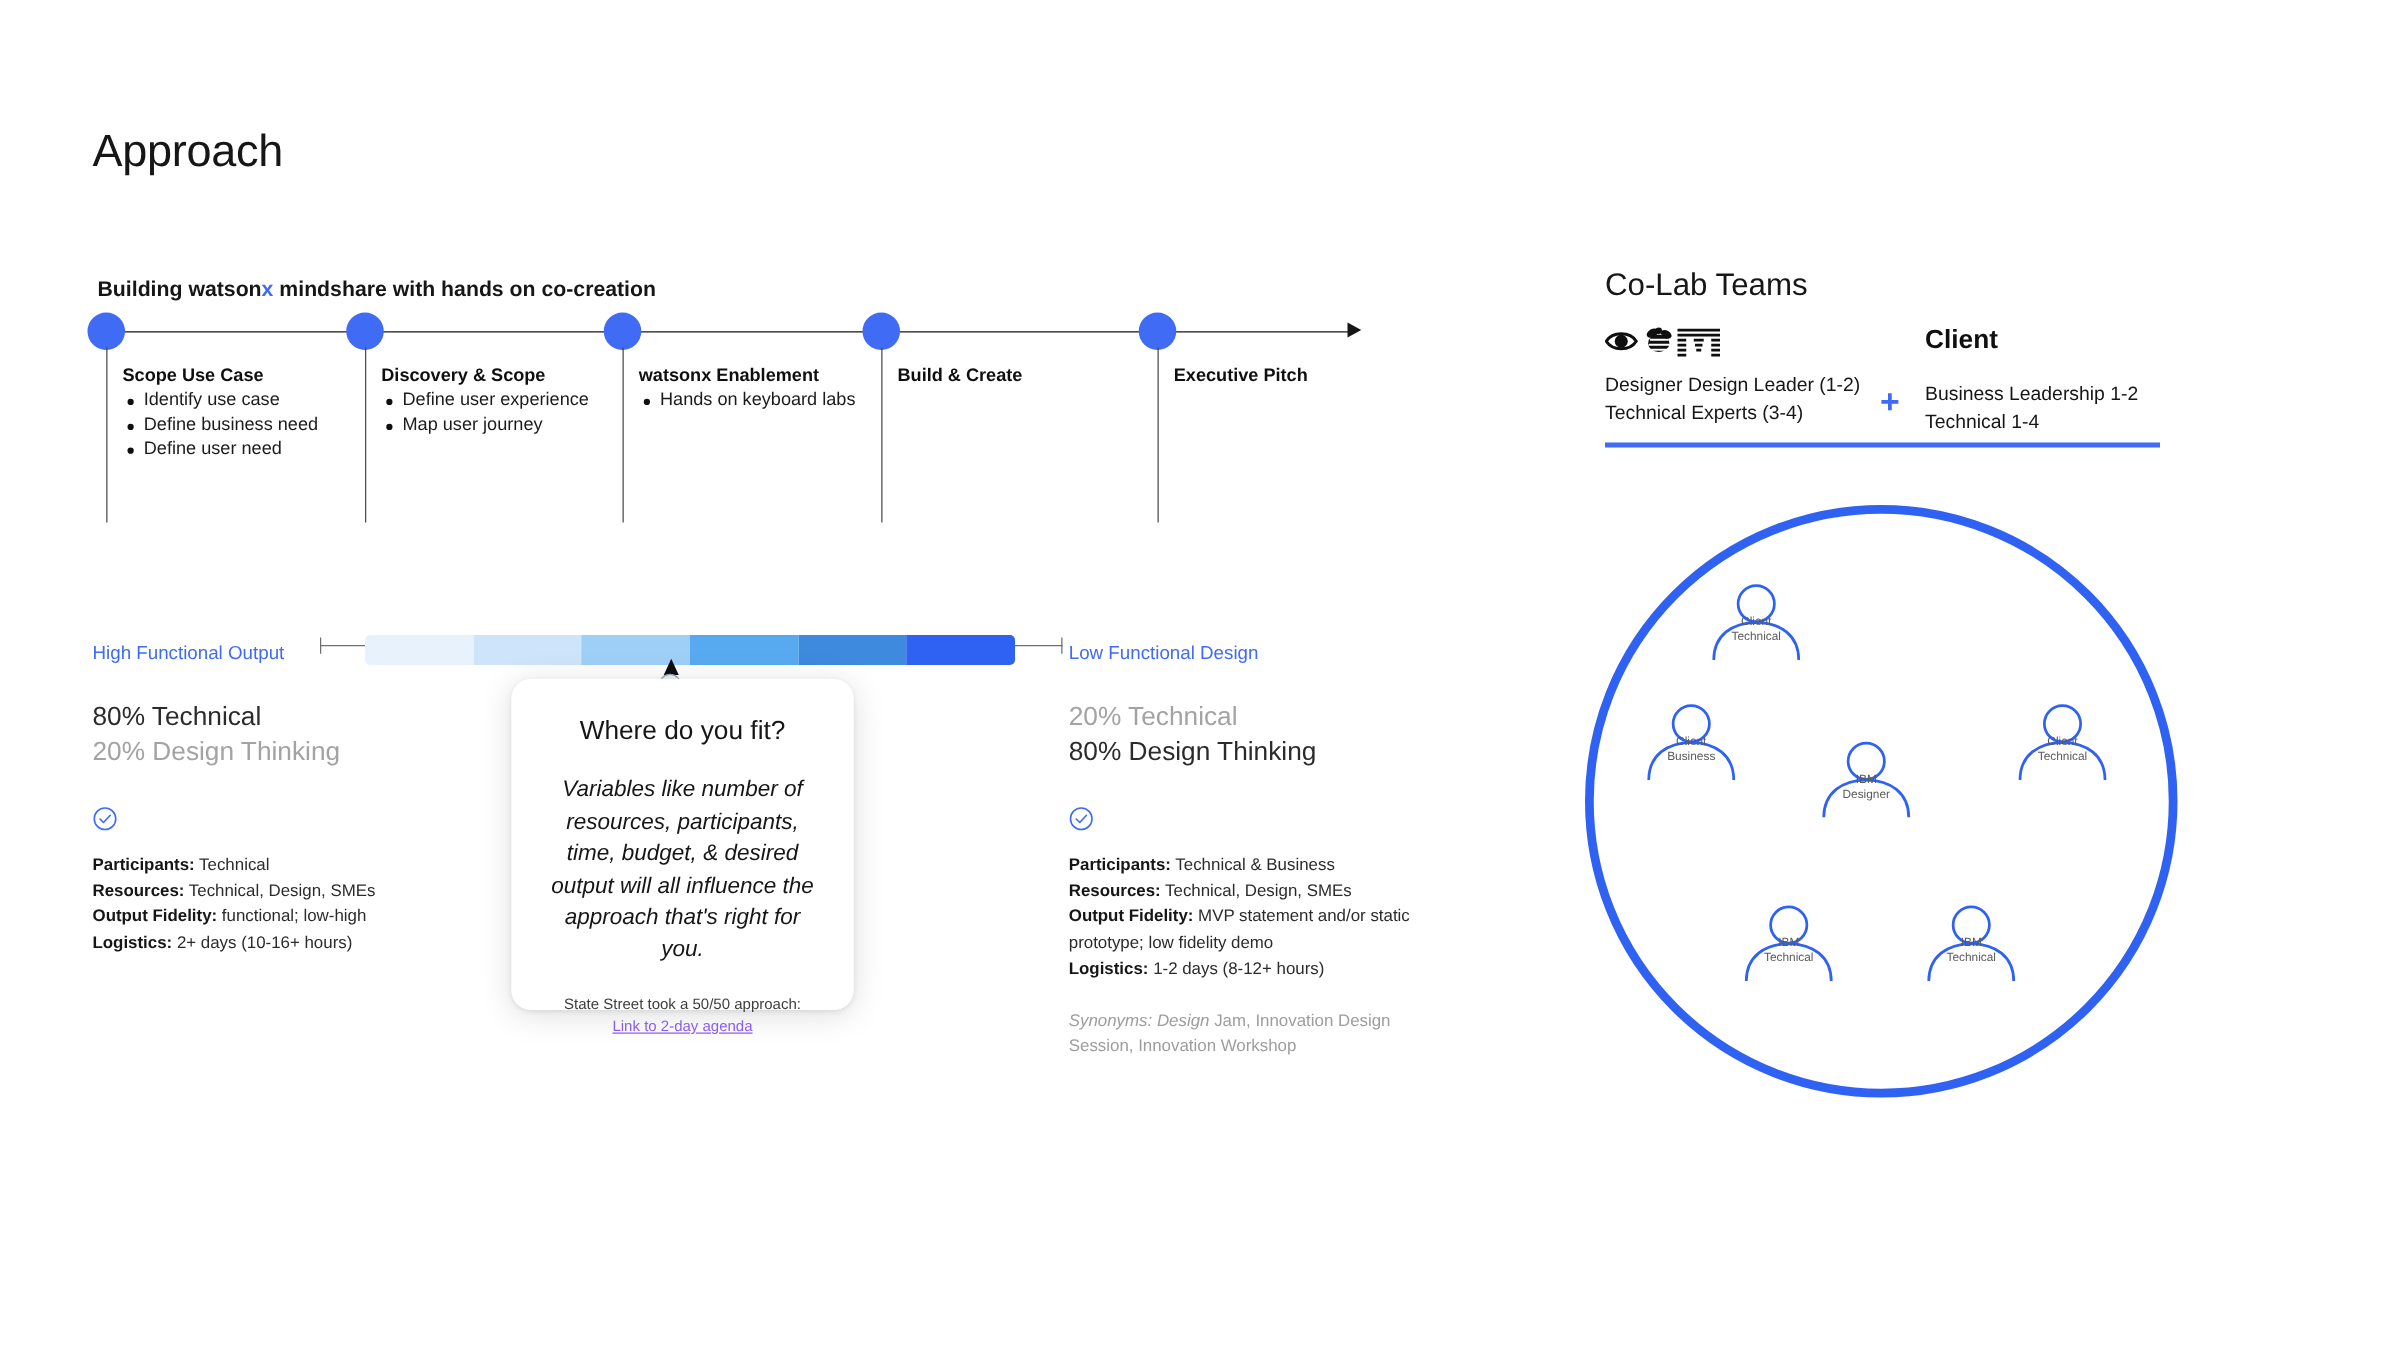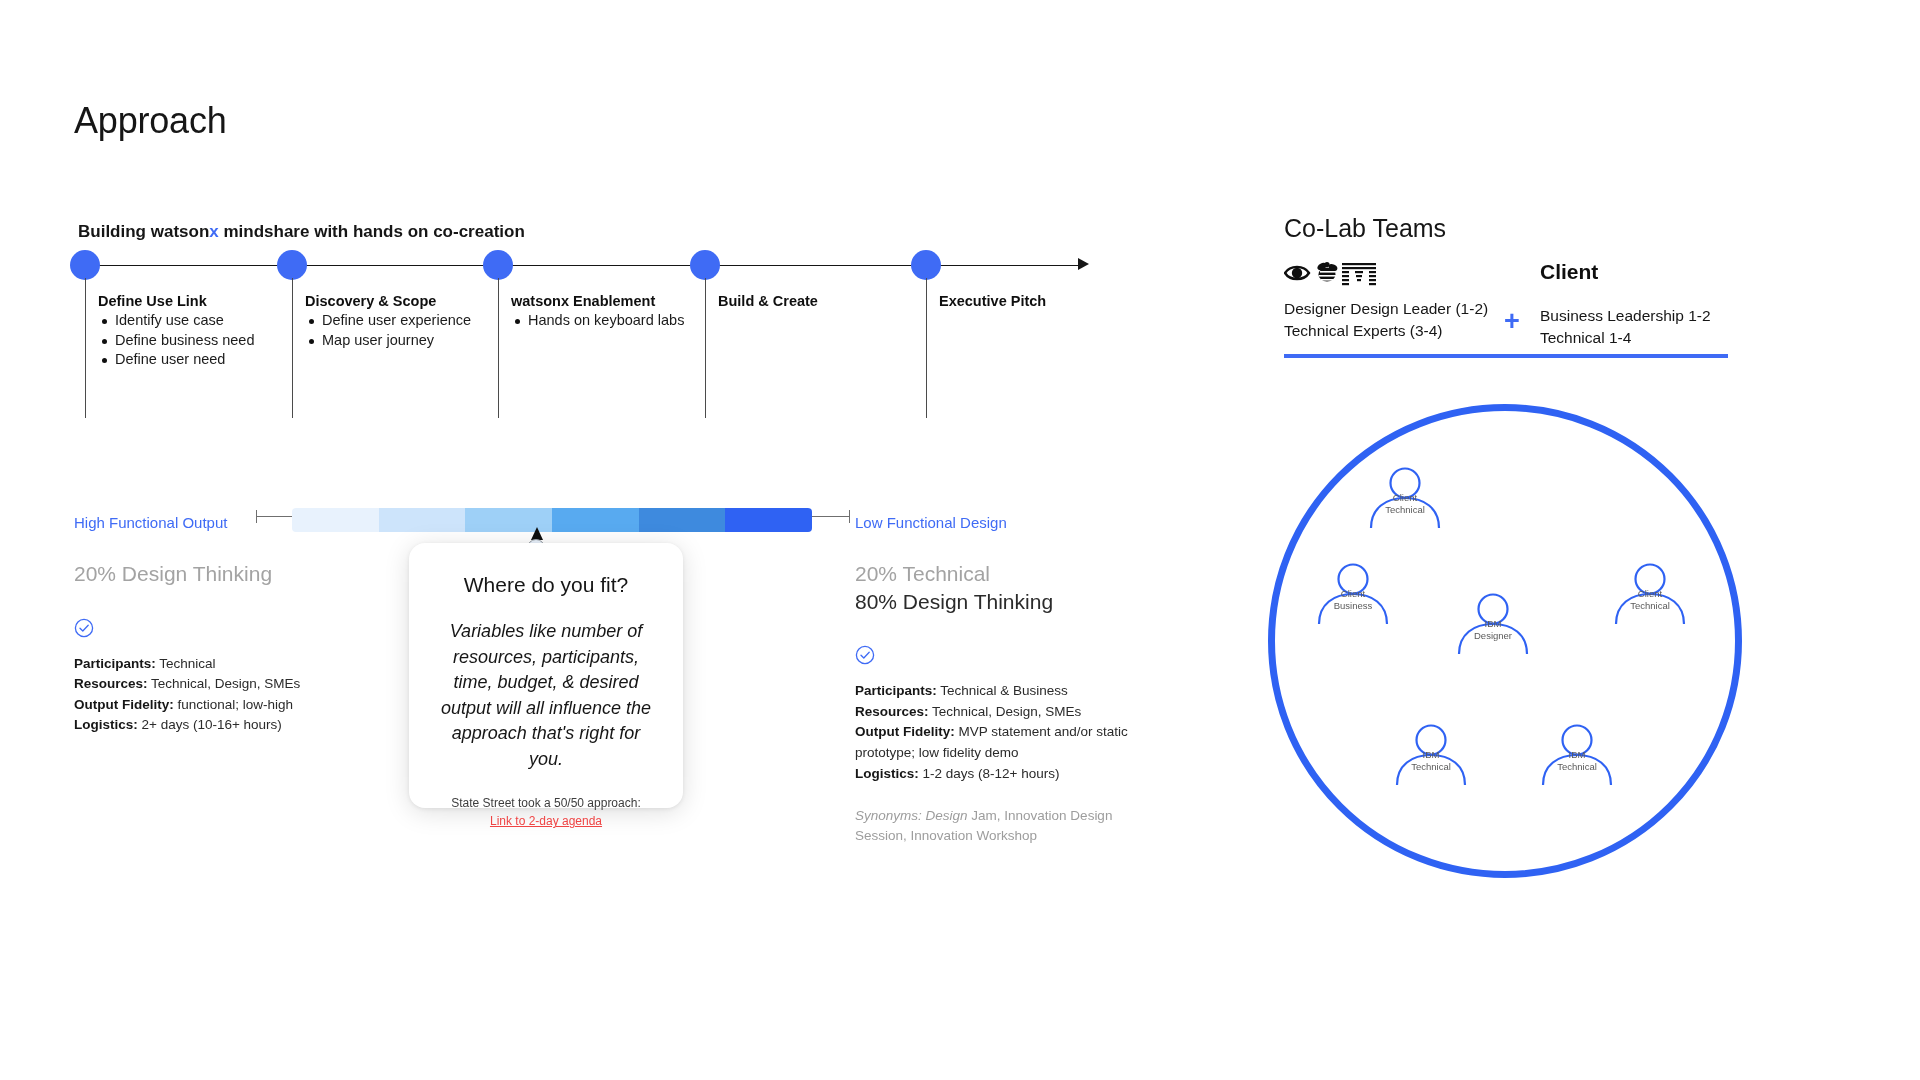--- a/index.html
+++ b/index.html
@@ -79,21 +79,21 @@
     position:absolute;left:409px;top:543px;width:274px;height:265px;
     background:#ffffff;border-radius:16px;
     box-shadow:0 4px 26px rgba(0,0,0,0.13),0 1px 4px rgba(0,0,0,0.08);
     text-align:center;box-sizing:border-box;padding:30px 24px 18px;
   }
   .card h3{margin:0;font-size:21px;font-weight:400;color:#161616;}
   .card .body{
     margin-top:22px;font-size:18px;line-height:1.42;font-style:italic;color:#161616;
   }
   .card .note{margin-top:22px;font-size:12px;color:#3d3d3d;line-height:1.5;}
-  .card .note a{color:#ef4444;}
+  .card .note a{color:#8b5cf6;}
 
   
   .cl-title{position:absolute;left:1284px;top:214px;font-size:25px;font-weight:400;color:#161616;}
   .cl-logo{position:absolute;left:1284px;top:258px;font-size:27px;font-weight:700;letter-spacing:-1px;color:#0f0f0f;}
   .cl-client{position:absolute;left:1540px;top:260px;font-size:21px;font-weight:700;color:#0f0f0f;}
   .cl-left-lines{position:absolute;left:1284px;top:298px;font-size:15.5px;line-height:1.42;color:#161616;white-space:nowrap;}
   .cl-plus{position:absolute;left:1504px;top:306px;font-size:27px;font-weight:700;color:#3f6bf5;}
   .cl-right-lines{position:absolute;left:1540px;top:305px;font-size:15.5px;line-height:1.42;color:#161616;white-space:nowrap;}
   .cl-underline{position:absolute;left:1284px;top:354px;width:444px;height:4px;background:#3f6bf5;}
 
@@ -118,21 +118,21 @@
     <span>Building watson</span><span class="accent">x</span><span> mindshare with hands on co-creation</span>
   </div>
 
   <div class="tl-wrap">
     <div class="tl-axis"></div>
     <div class="tl-arrow"></div>
     <div id="tl-nodes">
         <div class="tl-node" style="left: 0px;"></div>
         <div class="tl-stem" style="left: 15px;"></div>
         <div class="tl-col" style="left: 28px;">
-          <h4>Define Use Link</h4>
+          <h4>Scope Use Case</h4>
           <ul>
             <li>Identify use case</li>
             <li>Define business need</li>
             <li>Define user need</li>
           </ul>
         </div>
         <div class="tl-node" style="left: 207px;"></div>
         <div class="tl-stem" style="left: 222px;"></div>
         <div class="tl-col" style="left: 235px;">
           <h4>Discovery &amp; Scope</h4>
@@ -175,20 +175,21 @@
     </div>
   <div class="spec-rule" style="left:812px;width:38px;"></div>
   <div class="spec-tick" style="left:849px;"></div>
   <div class="spec-label right">Low Functional Design</div>
   <div class="spec-marker" style="left: 527.4px;">
     <div class="tri"></div>
     <div class="dot"></div>
   </div>
 
   <div class="panel left">
+    <div class="pct strong">80% Technical</div>
     <div class="pct muted">20% Design Thinking</div>
     <div class="check">
       <svg width="20" height="20" viewBox="0 0 20 20">
         <circle cx="10" cy="10" r="8.6" fill="none" stroke="#3f6bf5" stroke-width="1.3"></circle>
         <path d="M6 10.2 L8.8 13 L14.2 7.2" fill="none" stroke="#3f6bf5" stroke-width="1.3" stroke-linecap="round" stroke-linejoin="round"></path>
       </svg>
     </div>
     <div class="meta" id="left-meta">
         <div><b>Participants:</b><span> Technical</span></div>
         <div><b>Resources:</b><span> Technical, Design, SMEs</span></div>

